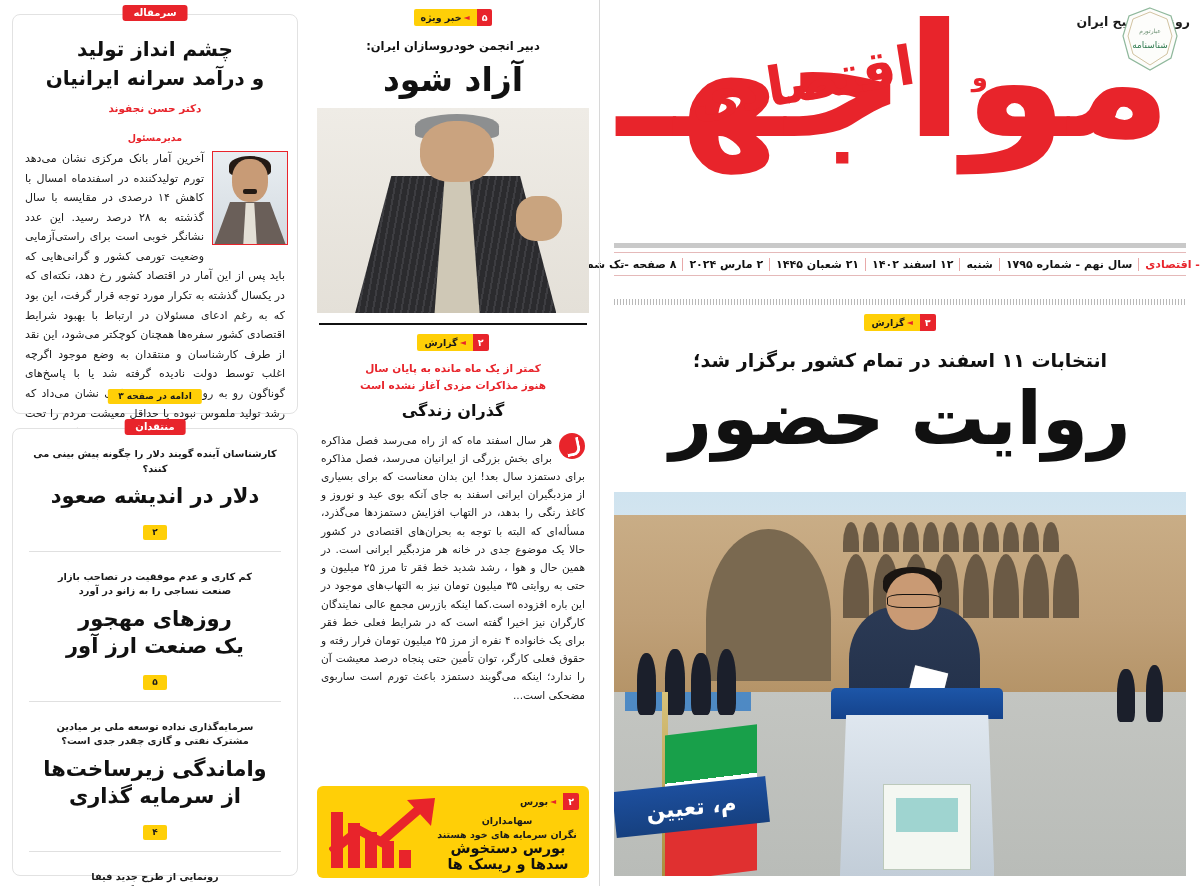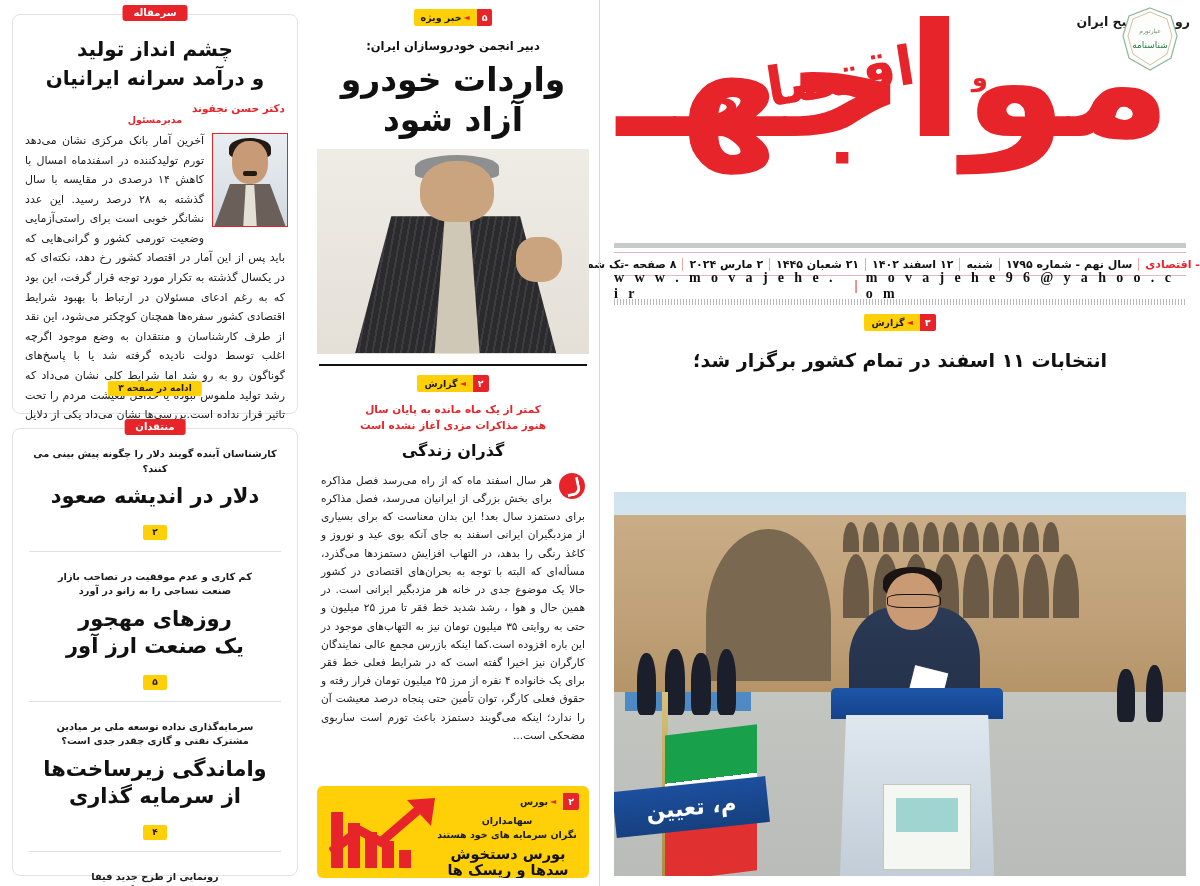--- a/index.html
+++ b/index.html
@@ -137,46 +137,46 @@
   
   .bourse{position:absolute;left:10px;right:10px;bottom:8px;height:92px;
           background:#ffcf07;border-radius:6px;overflow:hidden;}
   .bourse .bars{position:absolute;right:auto;left:14px;bottom:10px;display:flex;
                 align-items:flex-end;gap:5px;height:56px;}
   .bourse .bars i{display:block;width:12px;background:#e8242b;}
   .bourse .arrow{position:absolute;left:12px;bottom:20px;width:126px;height:62px;}
   .bourse-badge{position:absolute;top:7px;right:10px;}
   .bourse-kicker{position:absolute;top:28px;right:12px;left:120px;text-align:center;
                  font-size:9.5px;font-weight:bold;color:#1a1a1a;line-height:1.5;}
-  .bourse-title{position:absolute;top:60px;right:10px;left:120px;text-align:center;
+  .bourse-title{position:absolute;top:54px;right:10px;left:120px;text-align:center;
                 font-size:14.5px;font-weight:bold;color:#111;letter-spacing:-.4px;}
 
   
   .wm{position:absolute;top:0;right:78px;width:230px;height:46px;overflow:hidden;
       color:#f3b9bc;font-size:40px;font-weight:bold;line-height:44px;letter-spacing:-2px;}
   .card{position:absolute;background:#fff;border:1px solid #e2e2e2;border-radius:8px;}
   .card1{top:14px;right:10px;left:12px;height:398px;}
   .card2{top:428px;right:10px;left:12px;height:446px;}
   .card-badge{position:absolute;top:-10px;right:50%;transform:translateX(50%);}
   .ed-title{margin:20px 12px 0;text-align:center;font-size:20px;font-weight:bold;
             color:#111;line-height:1.45;letter-spacing:-.5px;}
-  .ed-author{margin:9px 12px 0;text-align:right;font-size:10.5px;font-weight:bold;color:#e8242b;}
-  .ed-role{margin:0 12px 0;text-align:center;font-size:9.5px;font-weight:bold;color:#e8242b;}
+  .ed-author{margin:9px 12px 0;text-align:center;font-size:10.5px;font-weight:bold;color:#e8242b;}
+  .ed-role{margin:18px 12px 0;text-align:center;font-size:9.5px;font-weight:bold;color:#e8242b;}
   .ed-photo{float:right;width:74px;height:92px;margin:4px 9px 3px 8px;
             border:1.6px solid #e8242b;background:#cfd6dd;position:relative;overflow:hidden;}
   .ep-bg{position:absolute;inset:0;background:linear-gradient(#e9eef2,#d3dae0);}
   .ep-head{position:absolute;left:26%;top:8%;width:48%;height:46%;background:#c89b76;border-radius:46%;}
   .ep-hair{position:absolute;left:22%;top:4%;width:56%;height:22%;background:#241a14;border-radius:50% 50% 22% 22%;}
   .ep-mou{position:absolute;left:40%;top:40%;width:20%;height:6%;background:#241a14;border-radius:2px;}
   .ep-suit{position:absolute;left:2%;top:54%;width:96%;height:46%;background:#6a5f59;
            clip-path:polygon(22% 0,78% 0,100% 100%,0 100%);}
   .ep-shirt{position:absolute;left:38%;top:55%;width:24%;height:45%;background:#e4e0d6;
             clip-path:polygon(26% 0,74% 0,88% 100%,12% 100%);}
   .ed-body{margin:2px 12px 0;font-size:11px;line-height:1.78;color:#1b1b1b;text-align:justify;}
-  .ed-more{position:absolute;bottom:17px;right:50%;transform:translateX(50%);}
+  .ed-more{position:absolute;bottom:9px;right:50%;transform:translateX(50%);}
 
   .vit-kicker{margin:18px 12px 0;text-align:center;font-size:9.8px;font-weight:bold;color:#1b1b1b;line-height:1.5;}
   .vit-title{margin:7px 10px 0;text-align:center;font-size:21px;font-weight:bold;color:#111;
              line-height:1.3;letter-spacing:-.6px;}
   .vit-num{margin:9px auto 0;text-align:center;}
   .vit-rule{margin:11px 16px 0;border-top:1px solid #e0e0e0;}
 
   .num-badge{display:inline-block;background:#ffcf07;color:#1a1a1a;font-size:9px;
              font-weight:bold;padding:2px 9px 3px;border-radius:2px;}
 </style>
@@ -208,38 +208,34 @@
       <div class="infoline">
         <span class="seg red">سیاسی- اجتماعی- اقتصادی</span>
         <span class="seg">سال نهم - شماره ۱۷۹۵</span>
         <span class="seg">شنبه</span>
         <span class="seg">۱۲ اسفند ۱۴۰۲</span>
         <span class="seg">۲۱ شعبان ۱۴۴۵</span>
         <span class="seg">۲ مارس ۲۰۲۴</span>
         <span class="seg">۸ صفحه -تک شماره ۴۰۰۰ تومان</span>
       </div>
 
-      <div class="weburl">
-        <span>w w w . m o v a j e h e . i r</span>
-        <span class="bar">|</span>
-        <span>m o v a j e h e 9 6 @ y a h o o . c o m</span>
-      </div>
 
       <div class="infobar-bot"></div>
     </div>
 
     <div class="lead">
       <span class="badge">
         <span class="bnum">۳</span>
         <span class="blab">
           <span class="bchev">◄</span>
           <span>گزارش</span>
         </span>
       </span>
       <div class="lead-kicker">انتخابات ۱۱ اسفند در تمام کشور برگزار شد؛</div>
+      <div class="lead-title">روایت حضور</div>
     </div>
 
     <div class="lead-photo">
       <div class="ph sky"></div>
       <div class="ph bridge">
         <div class="bigarch" style="left:16%;top:8%;width:22%;height:86%;"></div>
         <div class="arcrow" style="left:40%;top:22%;">
           <span class="arc" style="width:26px;height:64px;"></span>
           <span class="arc" style="width:26px;height:64px;"></span>
           <span class="arc" style="width:26px;height:64px;"></span>
@@ -294,21 +290,20 @@
         <span class="bnum">۵</span>
         <span class="blab">
           <span class="bchev">◄</span>
           <span>خبر ویژه</span>
         </span>
       </span>
     </div>
 
     <div class="mid-kicker">دبیر انجمن خودروسازان ایران:</div>
     <div class="mid-title">
-      <div>واردات خودرو</div>
       <div>آزاد شود</div>
     </div>
 
     <div class="mid-photo">
       <div class="mp-bg"></div>
       <div class="mp-suit"></div>
       <div class="mp-shirt"></div>
       <div class="mp-hair"></div>
       <div class="mp-head"></div>
       <div class="mp-hand"></div>

